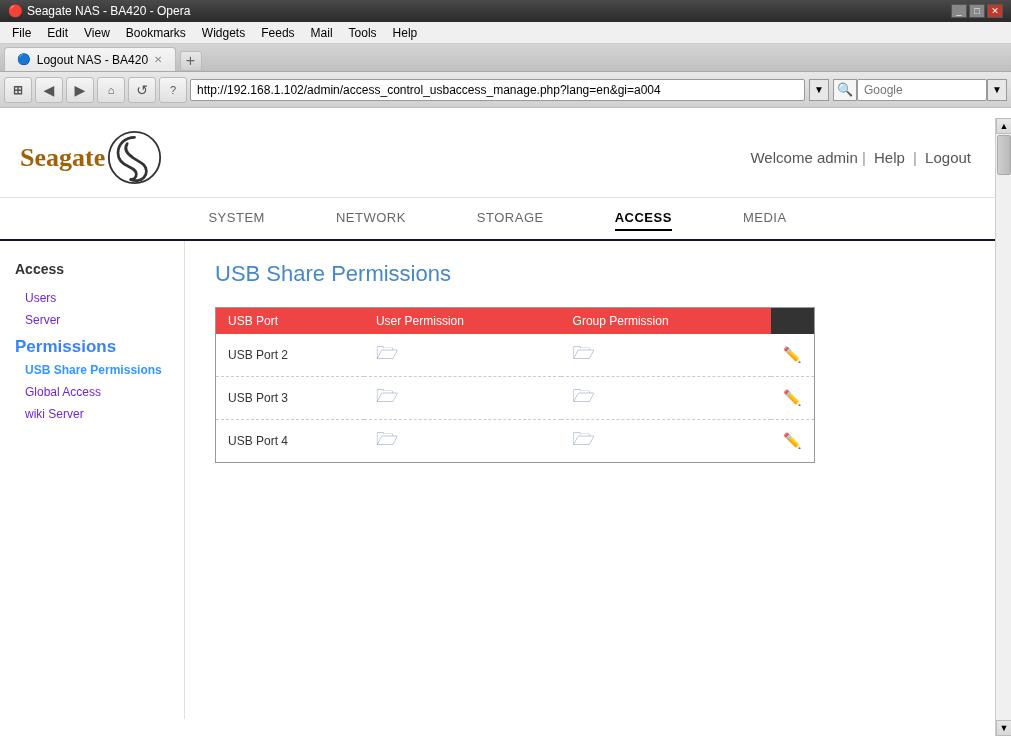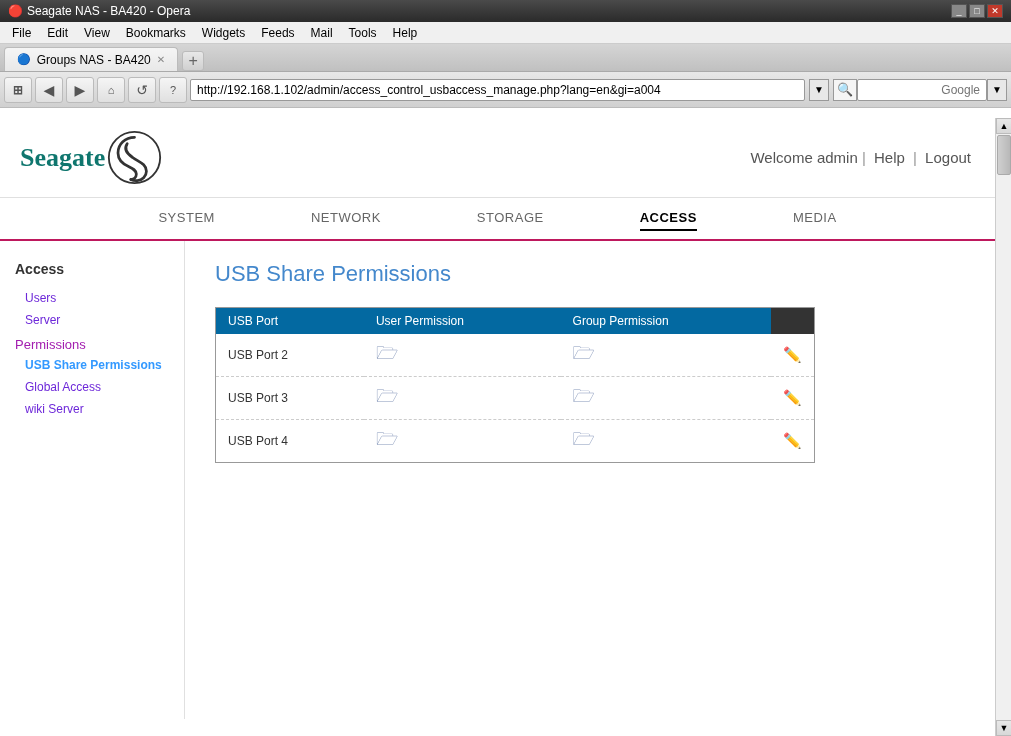--- a/index.html
+++ b/index.html
@@ -107,21 +107,20 @@
       font-size: 12px;
       background: #fff;
     }
     .search-bar {
       width: 130px; height: 22px;
       border: 1px solid #999;
       border-radius: 2px;
       padding: 2px 6px;
       font-size: 12px;
       background: #fff;
-      text-align: right;
     }
 
     
     .scrollbar {
       position: absolute; right: 0; top: 118px; bottom: 0;
       width: 16px;
       background: #f0f0f0;
       border-left: 1px solid #ccc;
     }
     .scroll-btn {
@@ -161,24 +160,24 @@
     .logo-icon {
       width: 55px; height: 55px; margin-left: 2px;
     }
     .header-links { font-size: 15px; color: #555; }
     .header-links a { color: #555; text-decoration: none; margin: 0 4px; }
     .header-links .separator { color: #999; }
 
     
     .main-nav {
       background: #fff;
-      border-bottom: 2px solid #be185d;
+      border-bottom: 2px solid #0f172a;
       display: flex;
       justify-content: center;
-      gap: 96px;
+      gap: 71px;
       padding: 8px 0;
     }
     .nav-link {
       font-size: 13px;
       color: #666;
       text-decoration: none;
       letter-spacing: 0.5px;
       padding: 4px 0;
       cursor: pointer;
     }
@@ -215,23 +214,23 @@
       color: #6d28d9;
       text-decoration: none;
       cursor: pointer;
     }
     .sidebar-item.active {
       color: #3399ff;
       font-weight: bold;
     }
     .sidebar-category {
       padding: 6px 15px 2px 15px;
-      font-size: 13px;
-      color: #a21caf;
-      font-weight: normal;
+      font-size: 17px;
+      color: #3b82f6;
+      font-weight: bold;
     }
 
     
     .main-content {
       flex: 1;
       padding: 20px 30px;
       overflow: auto;
     }
     .page-title {
       font-size: 22px;
@@ -240,21 +239,21 @@
       font-weight: normal;
     }
 
     
     .permissions-table {
       width: 600px;
       border-collapse: collapse;
       border: 1px solid #999;
     }
     .permissions-table th {
-      background: #0369a1;
+      background: #ef4444;
       color: #fff;
       padding: 6px 12px;
       text-align: left;
       font-size: 12px;
       font-weight: normal;
     }
     .permissions-table td {
       padding: 6px 12px;
       border-bottom: 1px dashed #ccc;
       font-size: 12px;
@@ -289,21 +288,21 @@
   <span class="menu-item">Widgets</span>
   <span class="menu-item">Feeds</span>
   <span class="menu-item">Mail</span>
   <span class="menu-item">Tools</span>
   <span class="menu-item">Help</span>
 </div>
 
 <div class="tab-bar">
   <div class="tab">
     <span class="tab-icon">🔵</span>
-    <span>Groups NAS - BA420</span>
+    <span>Logout NAS - BA420</span>
     <span class="tab-close">✕</span>
   </div>
   <div class="new-tab-btn">+</div>
 </div>
 
 <div class="browser-toolbar">
   <div class="speed-dial-btn">⊞</div>
   <div class="nav-btn">◀</div>
   <div class="nav-btn">▶</div>
   <div class="nav-btn" style="font-size:11px;">⌂</div>
@@ -320,21 +319,21 @@
       <div style="width:20px;height:22px;background:#e8e8e8;border:1px solid #999;display:flex;align-items:center;justify-content:center;font-size:10px;">▼</div>
     </div>
   </div>
 </div>
 
 <div class="page-content">
 
   <div class="site-header">
     <div class="logo-area">
 
-      <span style="font-size:26px;font-weight:bold;color:#0f766e;font-family:serif;">Seagate</span>
+      <span style="font-size:26px;font-weight:bold;color:#a16207;font-family:serif;">Seagate</span>
       <svg class="logo-icon" viewBox="0 0 60 60" xmlns="http://www.w3.org/2000/svg">
         <circle cx="30" cy="30" r="28" fill="none" stroke="#333" stroke-width="2"></circle>
         <path d="M30 8 C20 8 12 15 12 25 C12 32 17 37 24 40 C28 42 32 44 32 48 C32 52 29 54 26 54" fill="none" stroke="#333" stroke-width="3" stroke-linecap="round"></path>
         <path d="M26 54 C30 56 36 56 40 52 C44 48 44 42 40 38 C37 35 32 33 28 30 C22 26 18 21 22 15" fill="none" stroke="#333" stroke-width="3" stroke-linecap="round"></path>
       </svg>
     </div>
     <div class="header-links">
       <span>Welcome admin</span>
       <span class="separator"> | </span>
       <a>Help</a>

